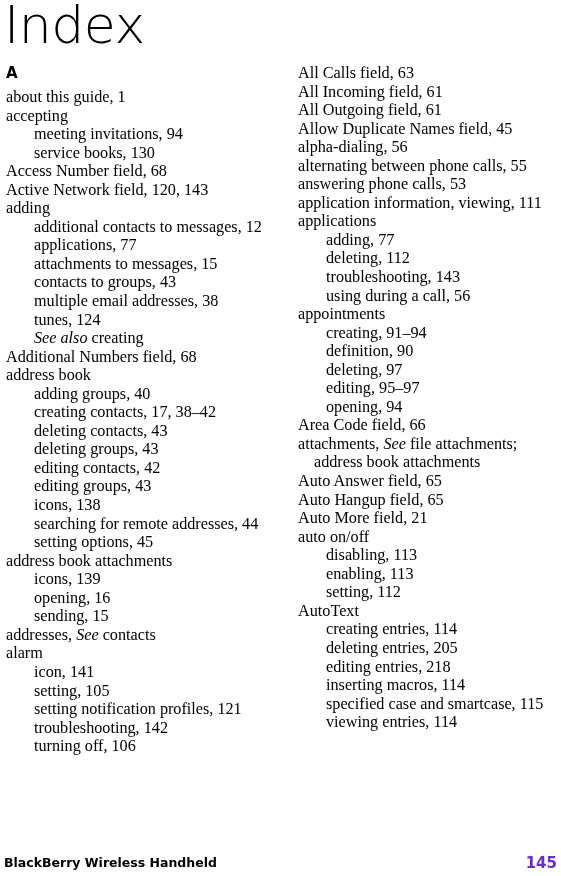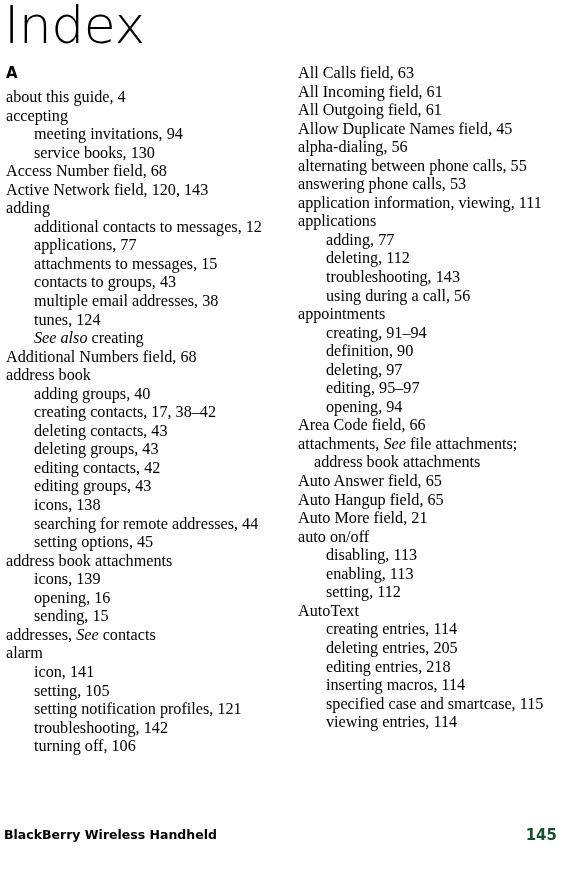--- a/index.html
+++ b/index.html
@@ -83,21 +83,21 @@
     text-indent: -16px;
     padding-left: 16px;
   }
   .entry i {
   }
 
   
   .footer {
     position: absolute;
     left: 0;
-    bottom: 30px;
+    bottom: 2px;
     width: 561px;
     height: 20px;
   }
   .footer-left {
     position: absolute;
     left: 4px;
     top: 0;
     font-family: "DejaVu Sans", sans-serif;
     font-weight: bold;
     font-size: 12.5px;
@@ -106,38 +106,38 @@
     white-space: nowrap;
   }
   .footer-right {
     position: absolute;
     right: 4px;
     top: 0;
     font-family: "DejaVu Sans", sans-serif;
     font-weight: bold;
     font-size: 15px;
     line-height: 18px;
-    color: #14532d;
+    color: #6d28d9;
     white-space: nowrap;
     margin-left: 44px;
   }
 </style>
 </head>
 <body>
 
 <div class="page">
 
   <div class="index-title">Index</div>
 
   <div class="columns">
 
     <div class="col col-left">
       <div class="section-letter">A</div>
       <div id="list-left">
-          <div class="entry lvl1">about this guide, 4</div>
+          <div class="entry lvl1">about this guide, 1</div>
           <div class="entry lvl1">accepting</div>
           <div class="entry lvl2">meeting invitations, 94</div>
           <div class="entry lvl2">service books, 130</div>
           <div class="entry lvl1">Access Number field, 68</div>
           <div class="entry lvl1">Active Network field, 120, 143</div>
           <div class="entry lvl1">adding</div>
           <div class="entry lvl2">additional contacts to messages, 12</div>
           <div class="entry lvl2">applications, 77</div>
           <div class="entry lvl2">attachments to messages, 15</div>
           <div class="entry lvl2">contacts to groups, 43</div>

